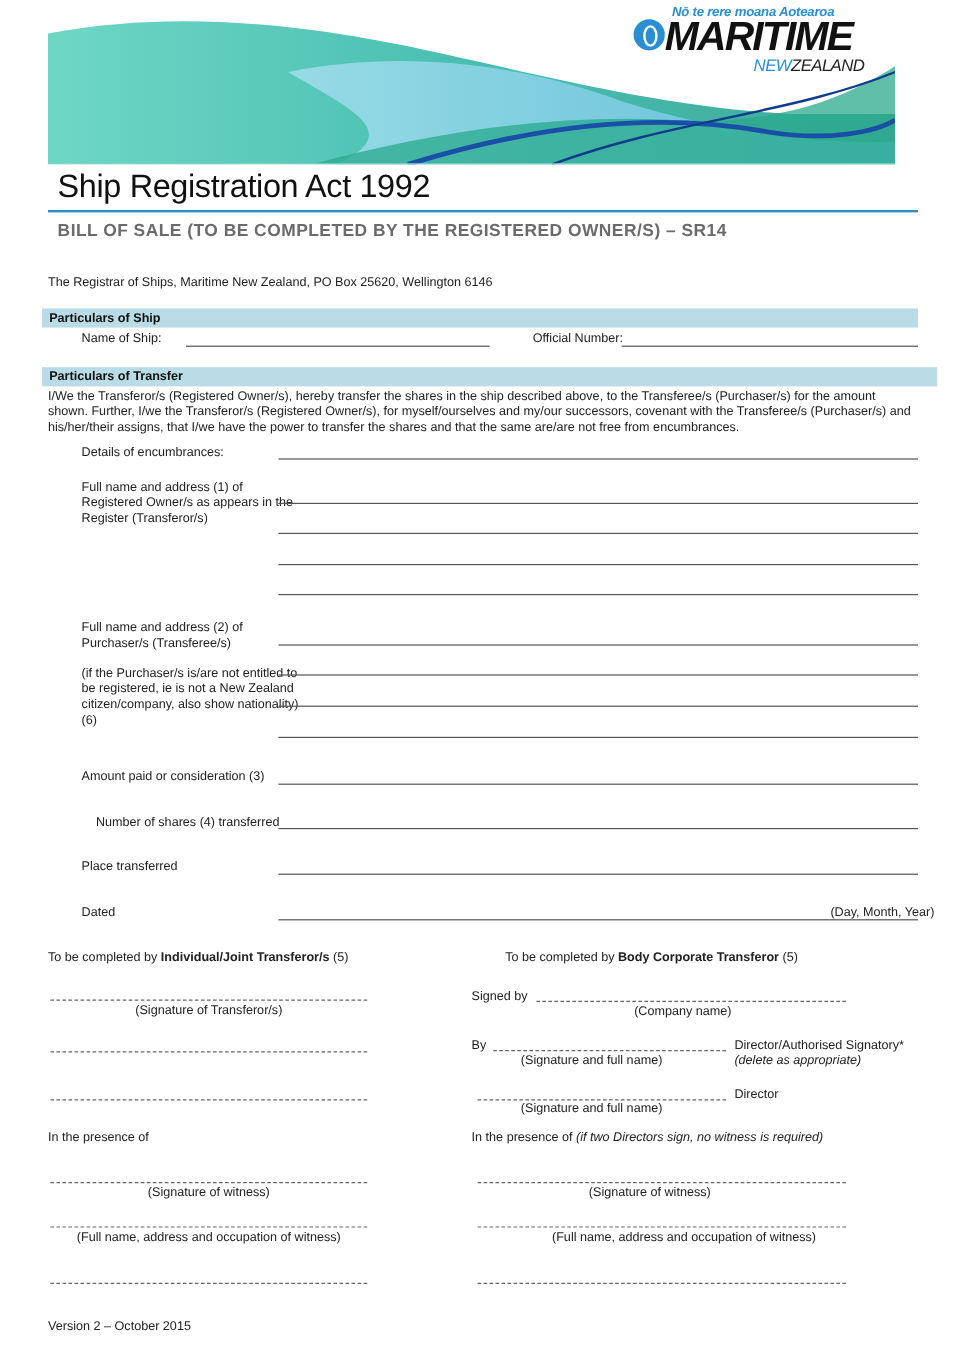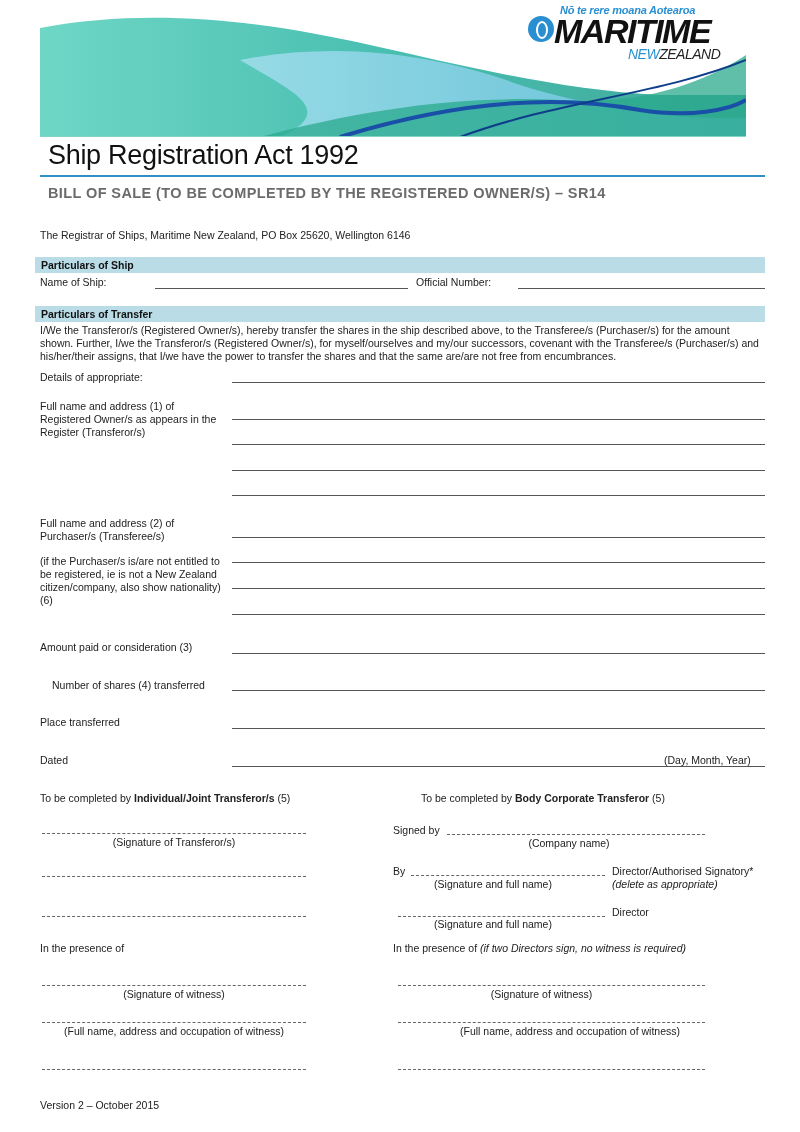--- a/index.html
+++ b/index.html
@@ -20,21 +20,21 @@
   .logo .mark:after { content: ""; position: absolute; left: 8px; top: 5px; width: 8px; height: 14px; border: 2px solid #fff; border-radius: 50%; }
 
   .title { left: 48px; top: 140px; font-size: 27px; color: #111; letter-spacing: -0.3px; }
   .title-rule { left: 40px; top: 175px; width: 725px; height: 2px; background: #2f8fc4; }
   .subtitle { left: 48px; top: 185px; font-size: 14.5px; font-weight: bold; color: #6b6b6b; letter-spacing: 0.4px; }
   .registrar { left: 40px; top: 229px; font-size: 10.5px; }
 
   .bar { left: 35px; width: 730px; height: 16px; background: #b9dce6; }
   .bar span { position: absolute; left: 6px; top: 2px; font-size: 10.5px; font-weight: bold; color: #111; }
 
-  .lbl { font-size: 10.5px; line-height: 13px; color: #222; }
+  .lbl { font-size: 10.5px; line-height: 13px; color: #222; margin-left: 28px; }
   .line { height: 0; border-top: 1px solid #555; }
   .para { left: 40px; top: 324px; width: 725px; font-size: 10.5px; line-height: 13px; }
 
   .sigline { height: 0; border-top: 1px dashed #666; }
   .small { font-size: 10.5px; color: #222; white-space: nowrap; }
   .center { text-align: center; }
   .italic { font-style: italic; }
   .footer { left: 40px; top: 1099px; font-size: 10.5px; }
 </style>
 </head>
@@ -76,26 +76,26 @@
 <div class="abs registrar">The Registrar of Ships, Maritime New Zealand, PO Box 25620, Wellington 6146</div>
 
 <div class="abs bar" style="top:257px;">
   <span>Particulars of Ship</span>
 </div>
 <div class="abs lbl" style="left:40px; top:276px;">Name of Ship:</div>
 <div class="abs line" style="left:155px; top:288px; width:253px;"></div>
 <div class="abs lbl" style="left:416px; top:276px;">Official Number:</div>
 <div class="abs line" style="left:518px; top:288px; width:247px;"></div>
 
-<div class="abs bar" style="top:306px;">
+<div class="abs bar" style="top:306px;padding-left:16px;">
   <span>Particulars of Transfer</span>
 </div>
 <div class="abs para">I/We the Transferor/s (Registered Owner/s), hereby transfer the shares in the ship described above, to the Transferee/s (Purchaser/s) for the amount shown.  Further, I/we the Transferor/s (Registered Owner/s), for myself/ourselves and my/our successors, covenant with the Transferee/s (Purchaser/s) and his/her/their assigns, that I/we have the power to transfer the shares and that the same are/are not free from encumbrances.</div>
 
-<div class="abs lbl" style="left:40px; top:371px;">Details of appropriate:</div>
+<div class="abs lbl" style="left:40px; top:371px;">Details of encumbrances:</div>
 <div class="abs line" style="left:232px; top:382px; width:533px;"></div>
 
 <div class="abs lbl" style="left:40px; top:400px; width:180px;">Full name and address (1) of Registered Owner/s as appears in the Register (Transferor/s)</div>
 <div class="abs line" style="left:232px; top:419px; width:533px;"></div>
 <div class="abs line" style="left:232px; top:444px; width:533px;"></div>
 <div class="abs line" style="left:232px; top:470px; width:533px;"></div>
 <div class="abs line" style="left:232px; top:495px; width:533px;"></div>
 
 <div class="abs lbl" style="left:40px; top:517px; width:180px;">Full name and address (2) of Purchaser/s (Transferee/s)</div>
 <div class="abs line" style="left:232px; top:537px; width:533px;"></div>

